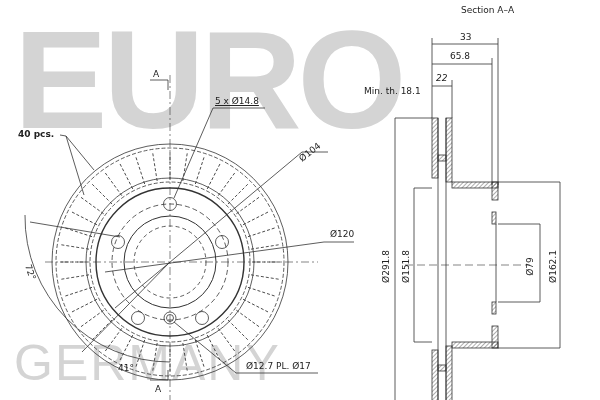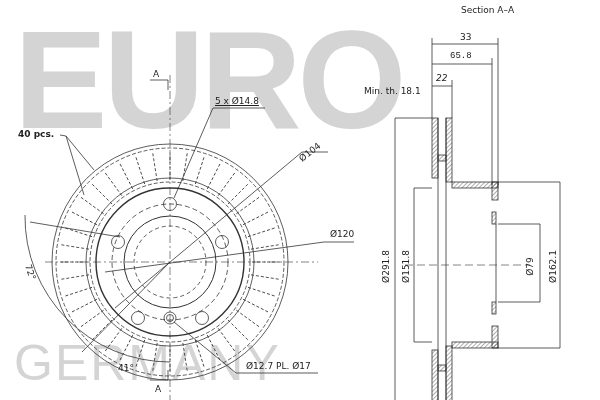--- a/index.html
+++ b/index.html
@@ -165,20 +165,20 @@
   <div class="lbl" style="left:18px;top:130px;font-weight:bold;">40 pcs.</div>
   <div class="lbl" style="left:215px;top:97px;text-decoration:underline;">5 x Ø14.8</div>
   <div class="lbl" style="left:298px;top:148px;transform:rotate(-38deg);">Ø104</div>
   <div class="lbl" style="left:330px;top:230px;">Ø120</div>
   <div class="lbl" style="left:246px;top:362px;">Ø12.7 PL. Ø17</div>
   <div class="lbl" style="left:22px;top:268px;transform:rotate(70deg);">72°</div>
   <div class="lbl" style="left:118px;top:364px;">41°</div>
 
   <div class="lbl" style="left:432px;top:6px;margin-left:29px;">Section A–A</div>
   <div class="lbl" style="left:460px;top:33px;">33</div>
-  <div class="lbl" style="left:450px;top:52px;font-family:Liberation Mono, monospace;">65.8</div>
+  <div class="lbl" style="left:450px;top:52px;">65.8</div>
   <div class="lbl" style="left:436px;top:74px;font-style:italic;">22</div>
   <div class="lbl" style="left:364px;top:87px;">Min. th. 18.1</div>
   <div class="vlbl" style="left:370px;top:262px;">Ø291.8</div>
   <div class="vlbl" style="left:390px;top:262px;">Ø151.8</div>
   <div class="vlbl" style="left:521px;top:262px;">Ø79</div>
   <div class="vlbl" style="left:537px;top:262px;">Ø162.1</div>
 </div>
 
 </body></html>

